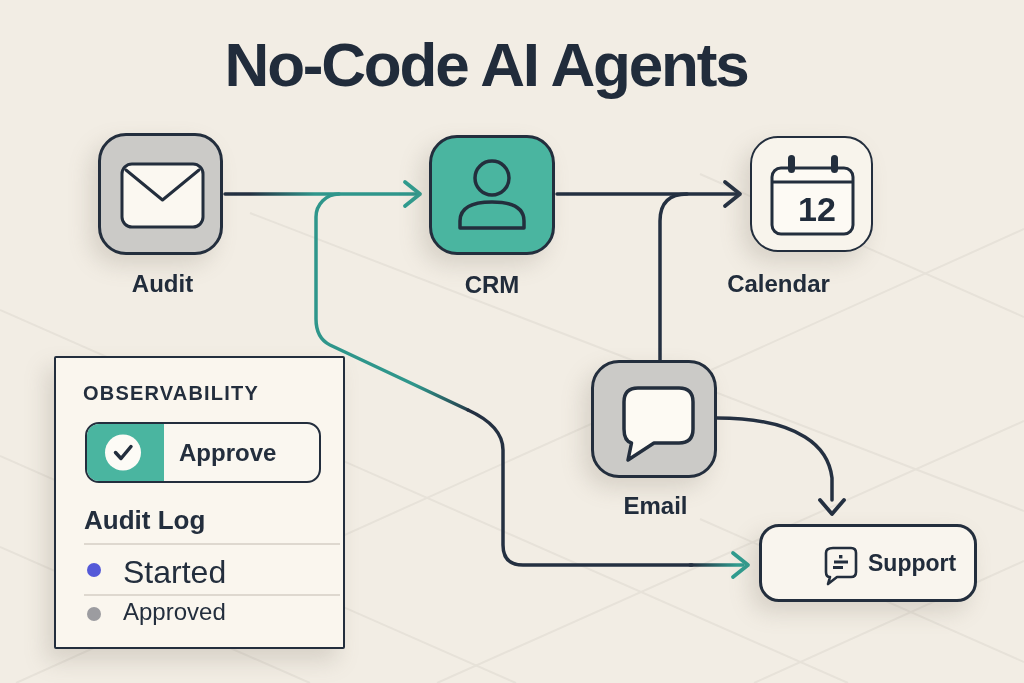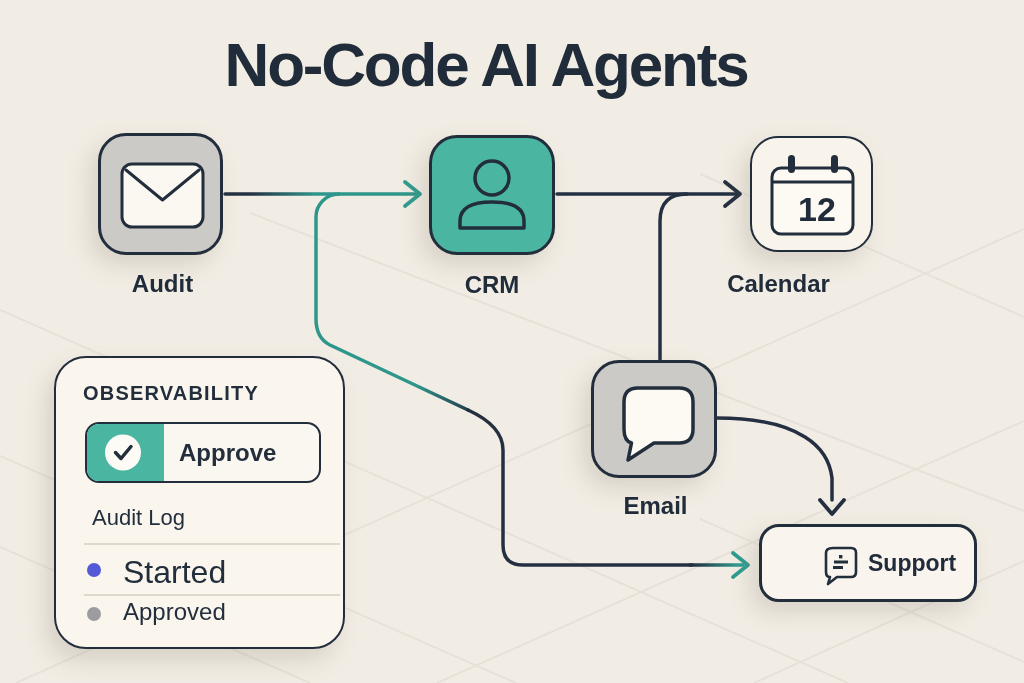--- a/index.html
+++ b/index.html
@@ -103,30 +103,30 @@
   <svg width="168" height="72" viewBox="0 0 168 72">
     <path d="M 27 21 H 45 Q 50 21 50 26 V 45 Q 50 50 45 50 H 31 L 22 57 L 24 50 Q 20 50 20 45 V 26 Q 20 21 27 21 Z" fill="none" stroke="#232e3d" stroke-width="2.6" stroke-linejoin="round"></path>
     <rect x="33" y="28" width="3.4" height="3.4" fill="#232e3d"></rect>
     <rect x="28" y="33.5" width="14" height="3" fill="#232e3d"></rect>
     <rect x="27" y="39" width="10" height="3" fill="#232e3d"></rect>
     <text x="62" y="44" font-size="23" font-weight="700" fill="#212c3b" font-family="Liberation Sans, sans-serif">Support</text>
   </svg>
 </div>
 
 <div class="abs" style="left:54px;top:356px;width:287px;height:289px;background:#faf6ee;
-     border:2.5px solid #232e3d;border-radius:32px;box-shadow:-8px 12px 22px rgba(125,115,98,0.22);">
+     border:2.5px solid #232e3d;border-radius:2px;box-shadow:-8px 12px 22px rgba(125,115,98,0.22);">
   <div class="abs" style="left:27px;top:24px;font-size:20px;font-weight:700;letter-spacing:1.2px;">OBSERVABILITY</div>
   <div class="abs" style="left:29px;top:64px;width:232px;height:57px;border:2.5px solid #232e3d;border-radius:14px;background:#faf7f0;overflow:hidden;text-align:center;">
     <div class="abs" style="left:0;top:0;width:77px;height:57px;background:#4ab5a0;"></div>
     <svg class="abs" style="left:0;top:0;" width="232" height="57" viewBox="0 0 232 57">
       <circle cx="36" cy="28.5" r="18" fill="#fdfbf6"></circle>
       <path d="M 28.5 28.5 L 34 34.5 L 44 22.5" fill="none" stroke="#232e3d" stroke-width="3.5" stroke-linecap="round" stroke-linejoin="round"></path>
     </svg>
     <div class="abs" style="left:92px;top:15px;font-size:24px;font-weight:700;">Approve</div>
   </div>
-  <div class="abs" style="left:36px;top:147px;font-size:22px;font-weight:400;">Audit Log</div>
+  <div class="abs" style="left:28px;top:147px;font-size:26px;font-weight:700;">Audit Log</div>
   <div class="abs" style="left:28px;top:185px;width:256px;height:2px;background:#ded8cf;"></div>
   <div class="abs" style="left:31px;top:205px;width:14px;height:14px;border-radius:50%;background:#5459d8;"></div>
   <div class="abs" style="left:67px;top:196px;font-size:32px;">Started</div>
   <div class="abs" style="left:28px;top:236px;width:256px;height:2px;background:#ded8cf;"></div>
   <div class="abs" style="left:31px;top:249px;width:14px;height:14px;border-radius:50%;background:#9c9ca0;"></div>
   <div class="abs" style="left:67px;top:240px;font-size:24px;">Approved</div>
 </div>
 
 </body></html>

